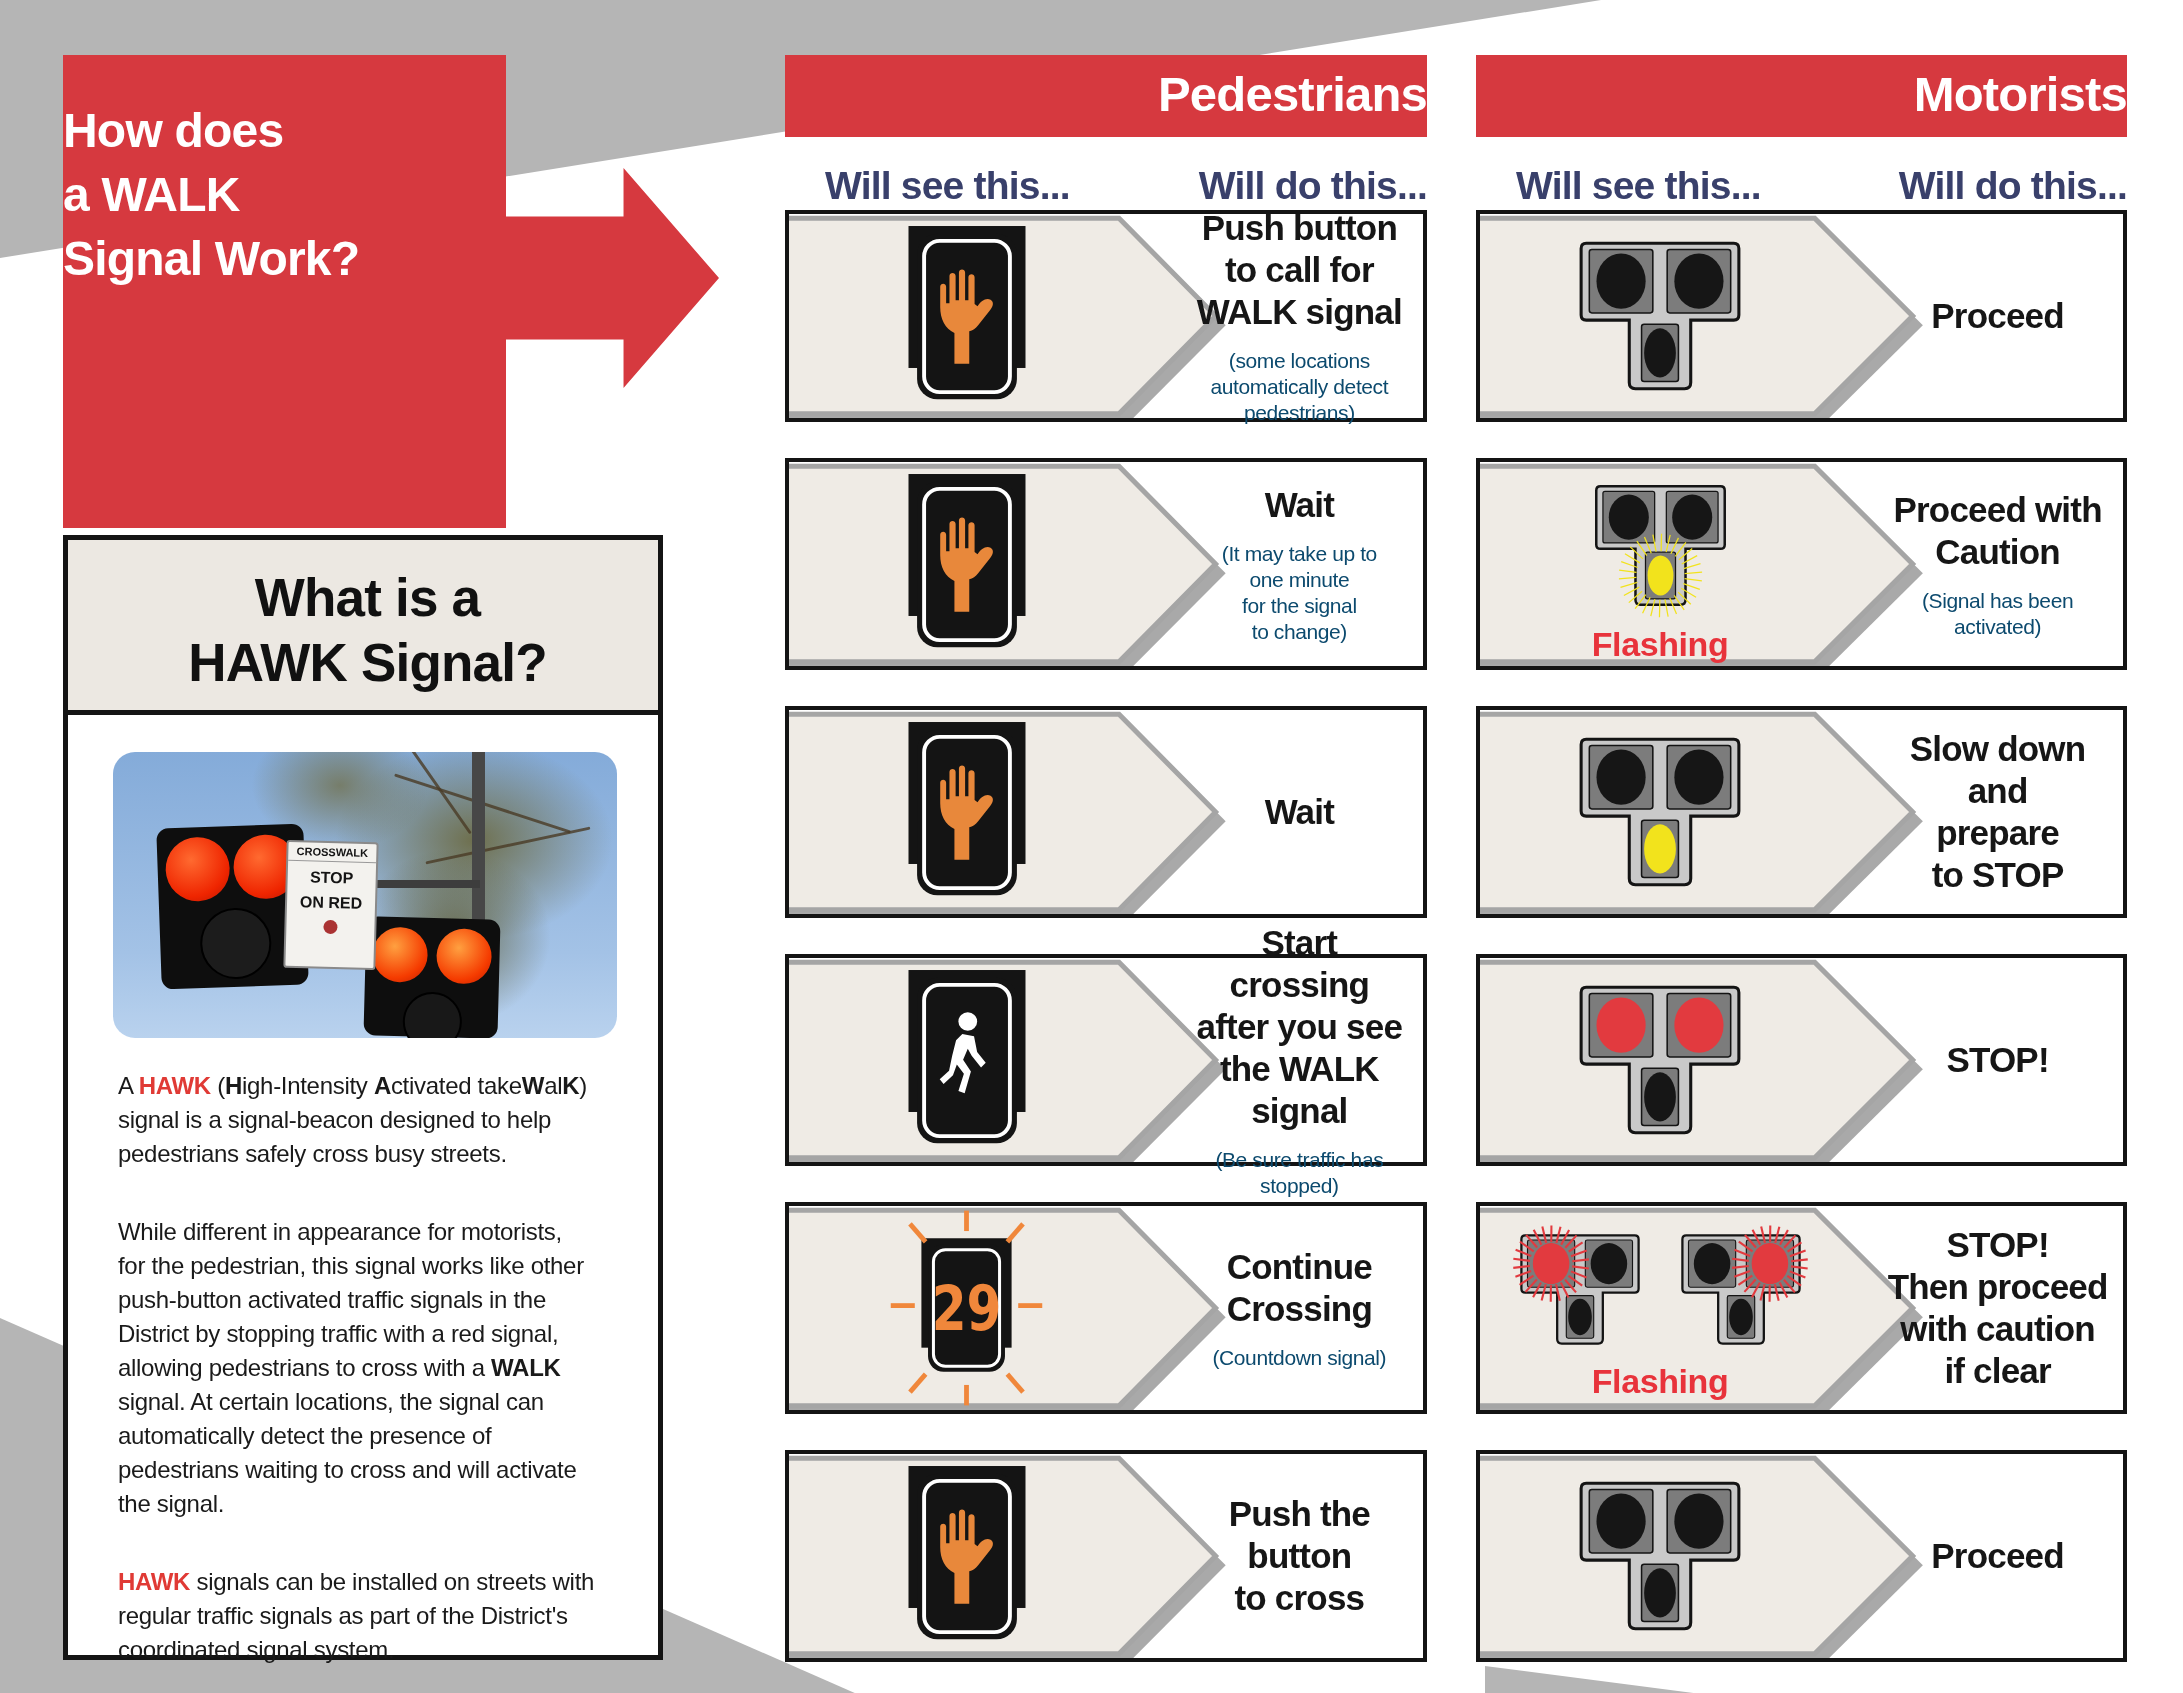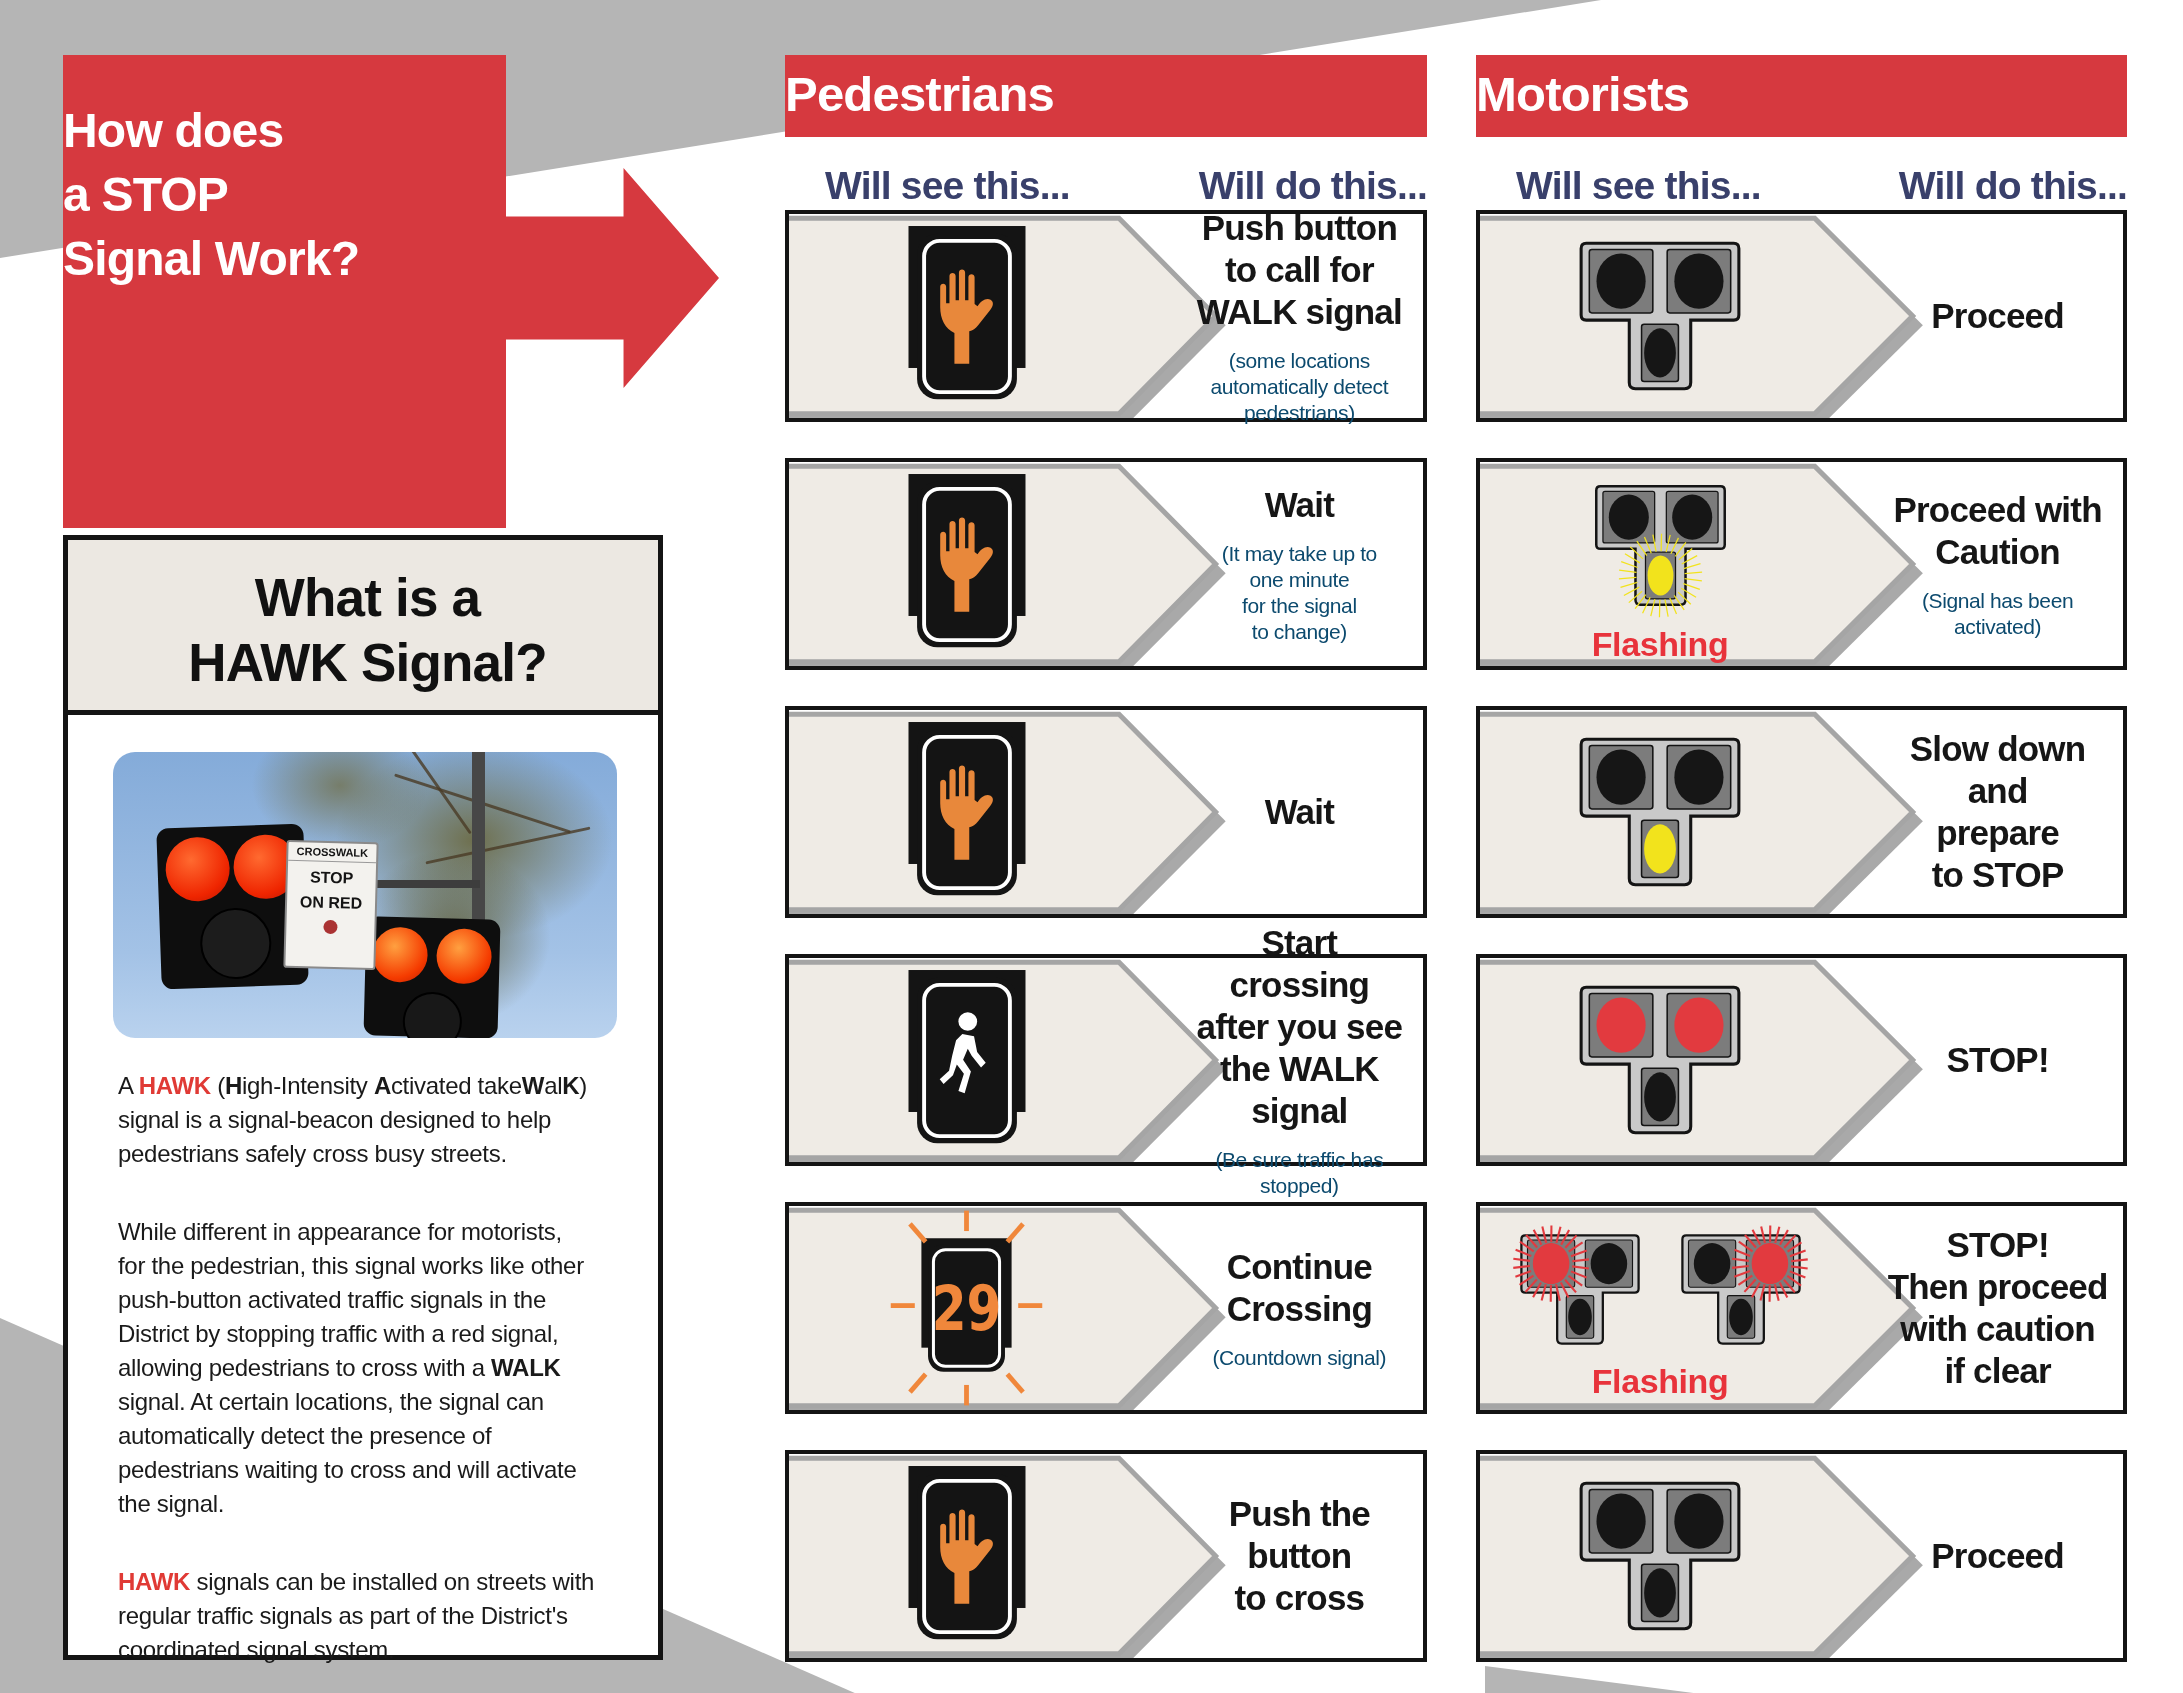--- a/index.html
+++ b/index.html
@@ -39,21 +39,21 @@
   .paras{position:absolute;left:50px;top:529px;width:491px;}
   .paras p{margin:0 0 44px 0;font-size:24px;line-height:34px;letter-spacing:-0.3px;white-space:pre-line;color:#1a1a1a;}
   .paras .b{font-weight:700;}
   .paras .rb{font-weight:700;color:#e03a35;}
 
   
   .col{position:absolute;top:55px;}
   .col-ped{left:785px;width:642px;}
   .col-mot{left:1476px;width:651px;}
   .band{position:absolute;top:0;left:0;right:0;height:82px;background:#d6393f;color:#fff;
-        font-size:49px;font-weight:700;line-height:79px;box-sizing:border-box;letter-spacing:-0.8px;}
+        font-size:49px;font-weight:700;line-height:79px;padding-left:15px;box-sizing:border-box;letter-spacing:-0.8px;text-align:right;}
   .collabels{position:absolute;top:86px;left:0;right:0;height:67px;display:flex;justify-content:space-between;
              align-items:flex-end;color:#39406b;font-size:39px;font-weight:700;letter-spacing:-0.8px;margin-left:40px;}
   .cards{position:absolute;top:155px;left:0;right:0;display:flex;flex-direction:column;gap:36px;border-radius:26px;}
   .card{position:relative;height:212px;border:4.2px solid #141414;background:#fff;box-sizing:border-box;}
   .card svg.arrowbg{position:absolute;left:0;top:0;width:100%;height:100%;}
   .see{position:absolute;left:0;top:0;width:56%;height:100%;display:flex;flex-direction:column;
        align-items:center;justify-content:center;}
   .do{position:absolute;left:63%;top:0;width:35%;height:100%;display:flex;flex-direction:column;
       align-items:center;justify-content:center;text-align:center;}
   .do-title{font-size:35px;font-weight:700;line-height:42px;white-space:pre-line;color:#161616;letter-spacing:-0.8px;}
@@ -65,21 +65,21 @@
 <body>
 
 <div class="page">
 
   <div class="bg bg-top"></div>
   <div class="bg bg-bl"></div>
   <div class="bg bg-sliver"></div>
 
   <div class="intro">
     <span class="line">How does</span>
-    <span class="line">a STOP</span>
+    <span class="line">a WALK</span>
     <span class="line">Signal Work?</span>
   </div>
   <div class="intro-arrow"></div>
 
   <div class="whatis">
     <div class="whatis-head">
       <span class="line">What is a</span>
       <span class="line">HAWK Signal?</span>
     </div>
 

